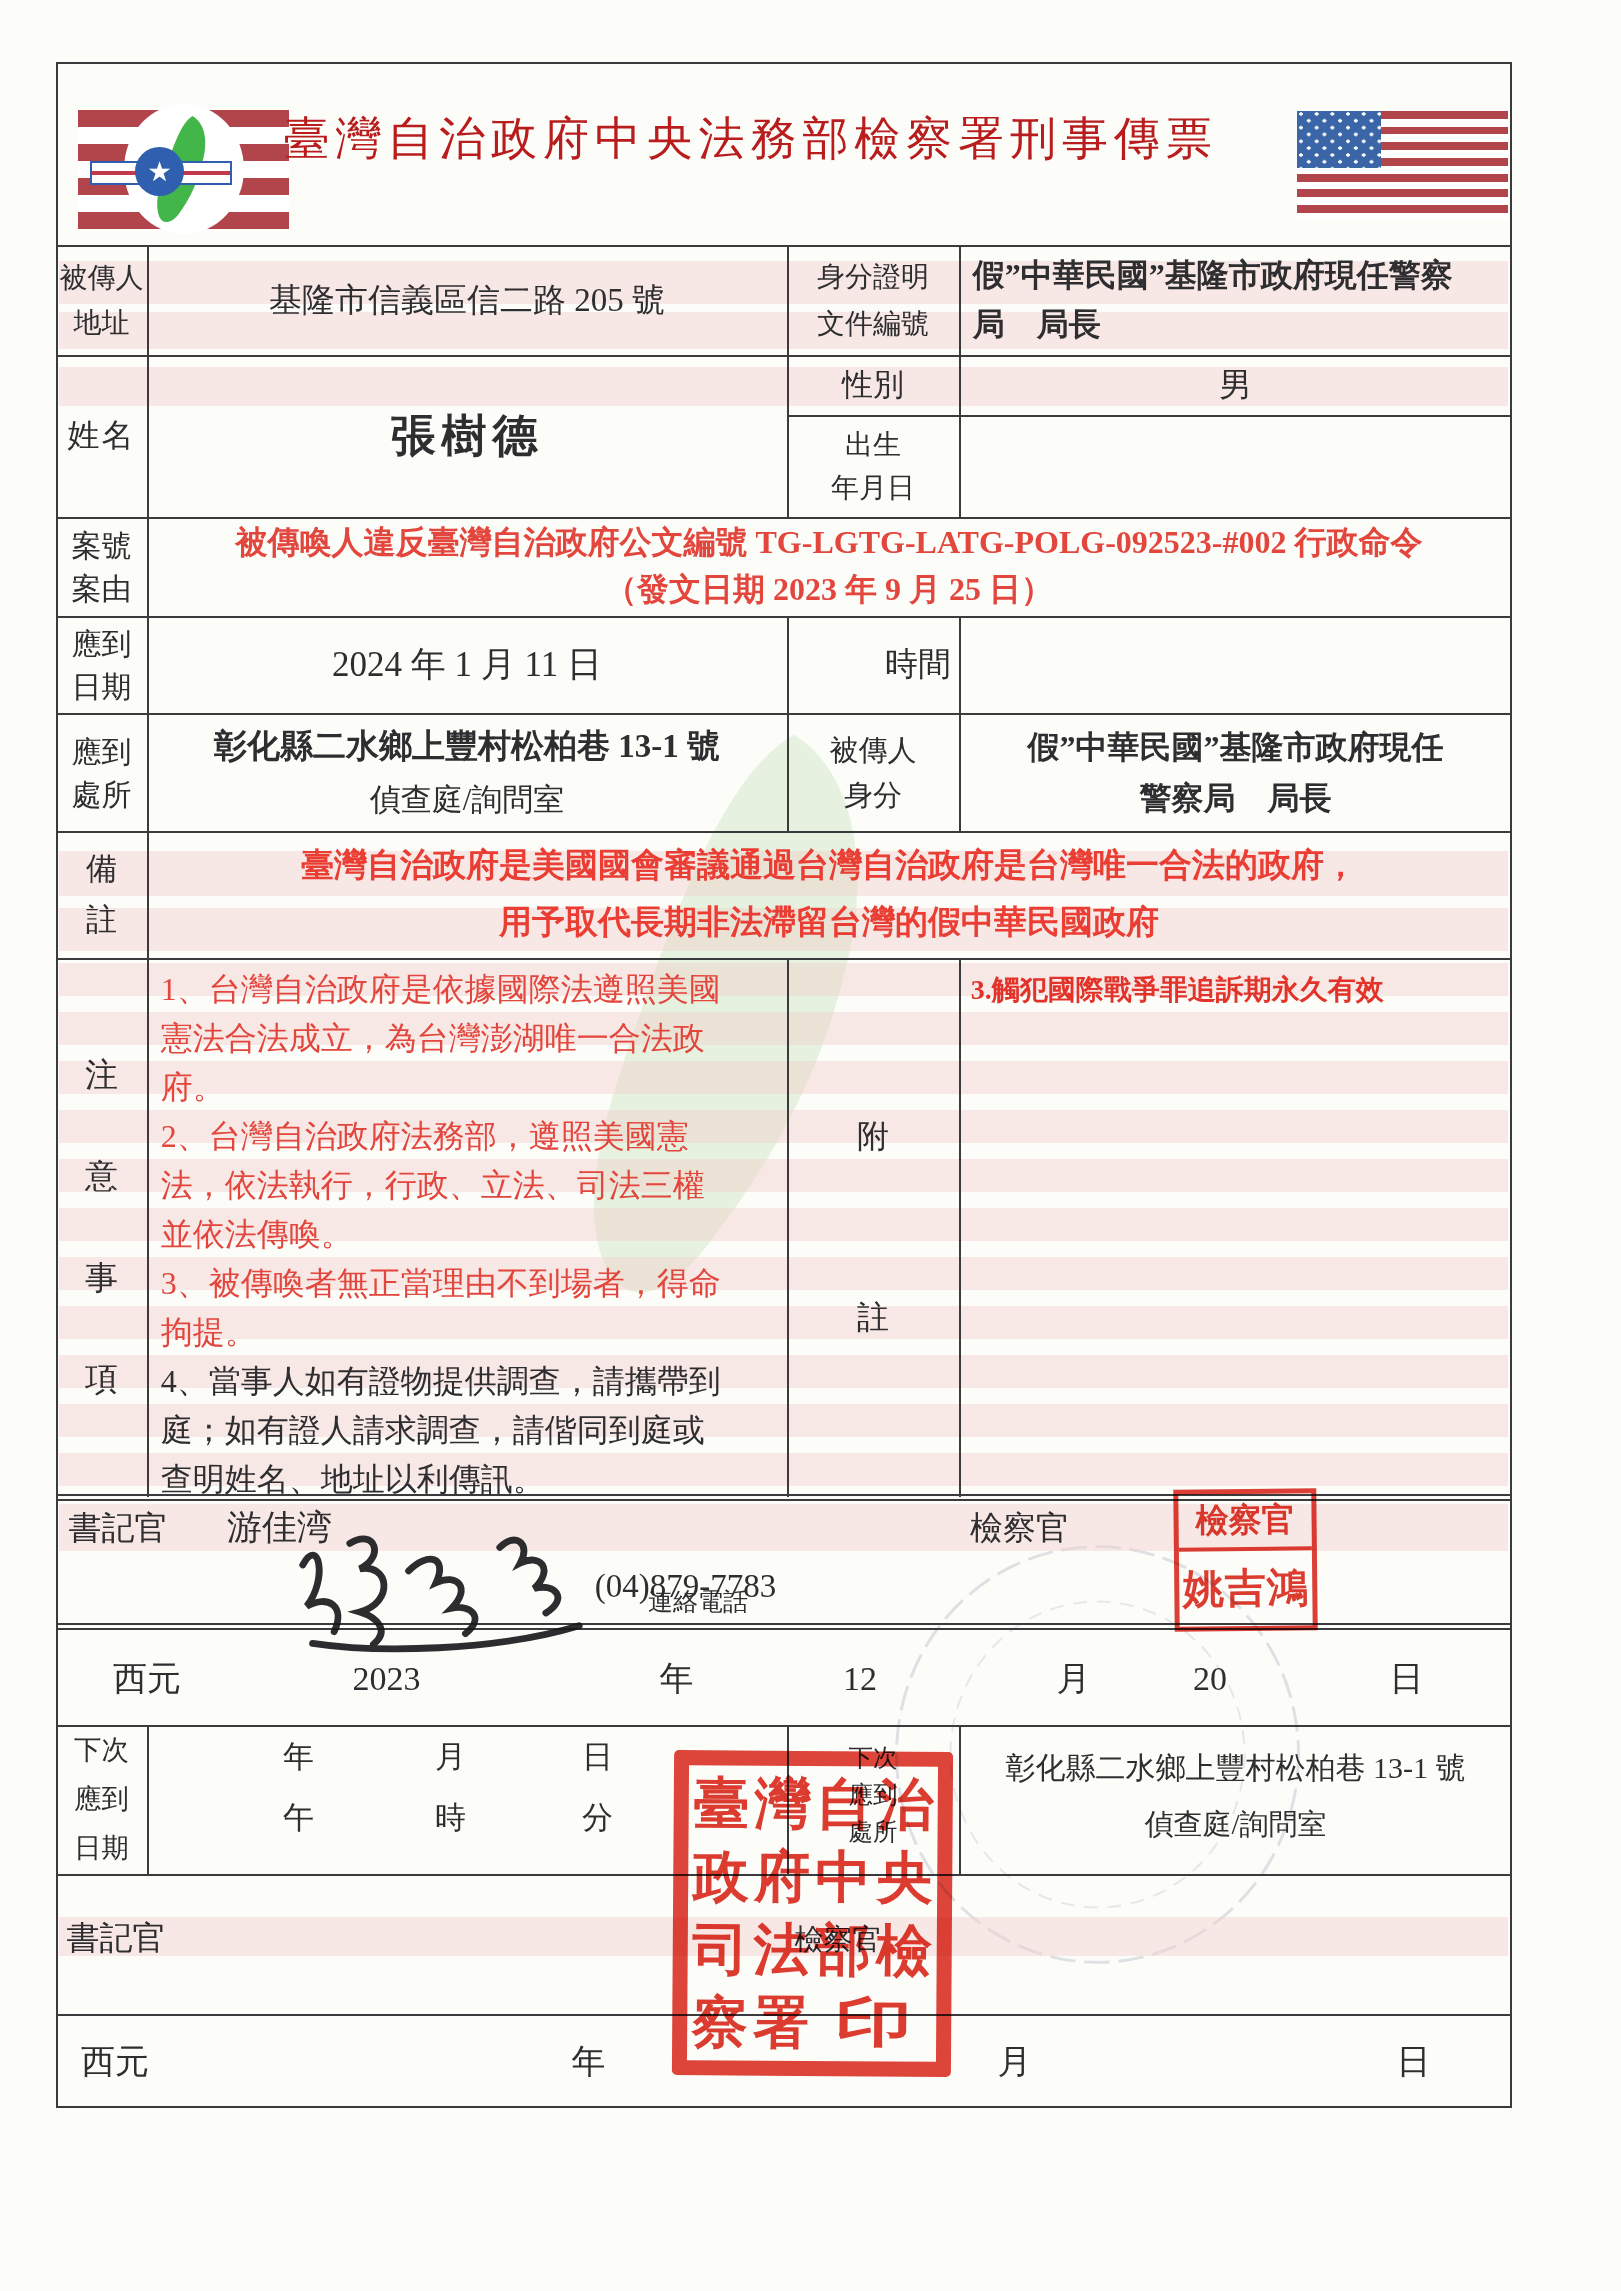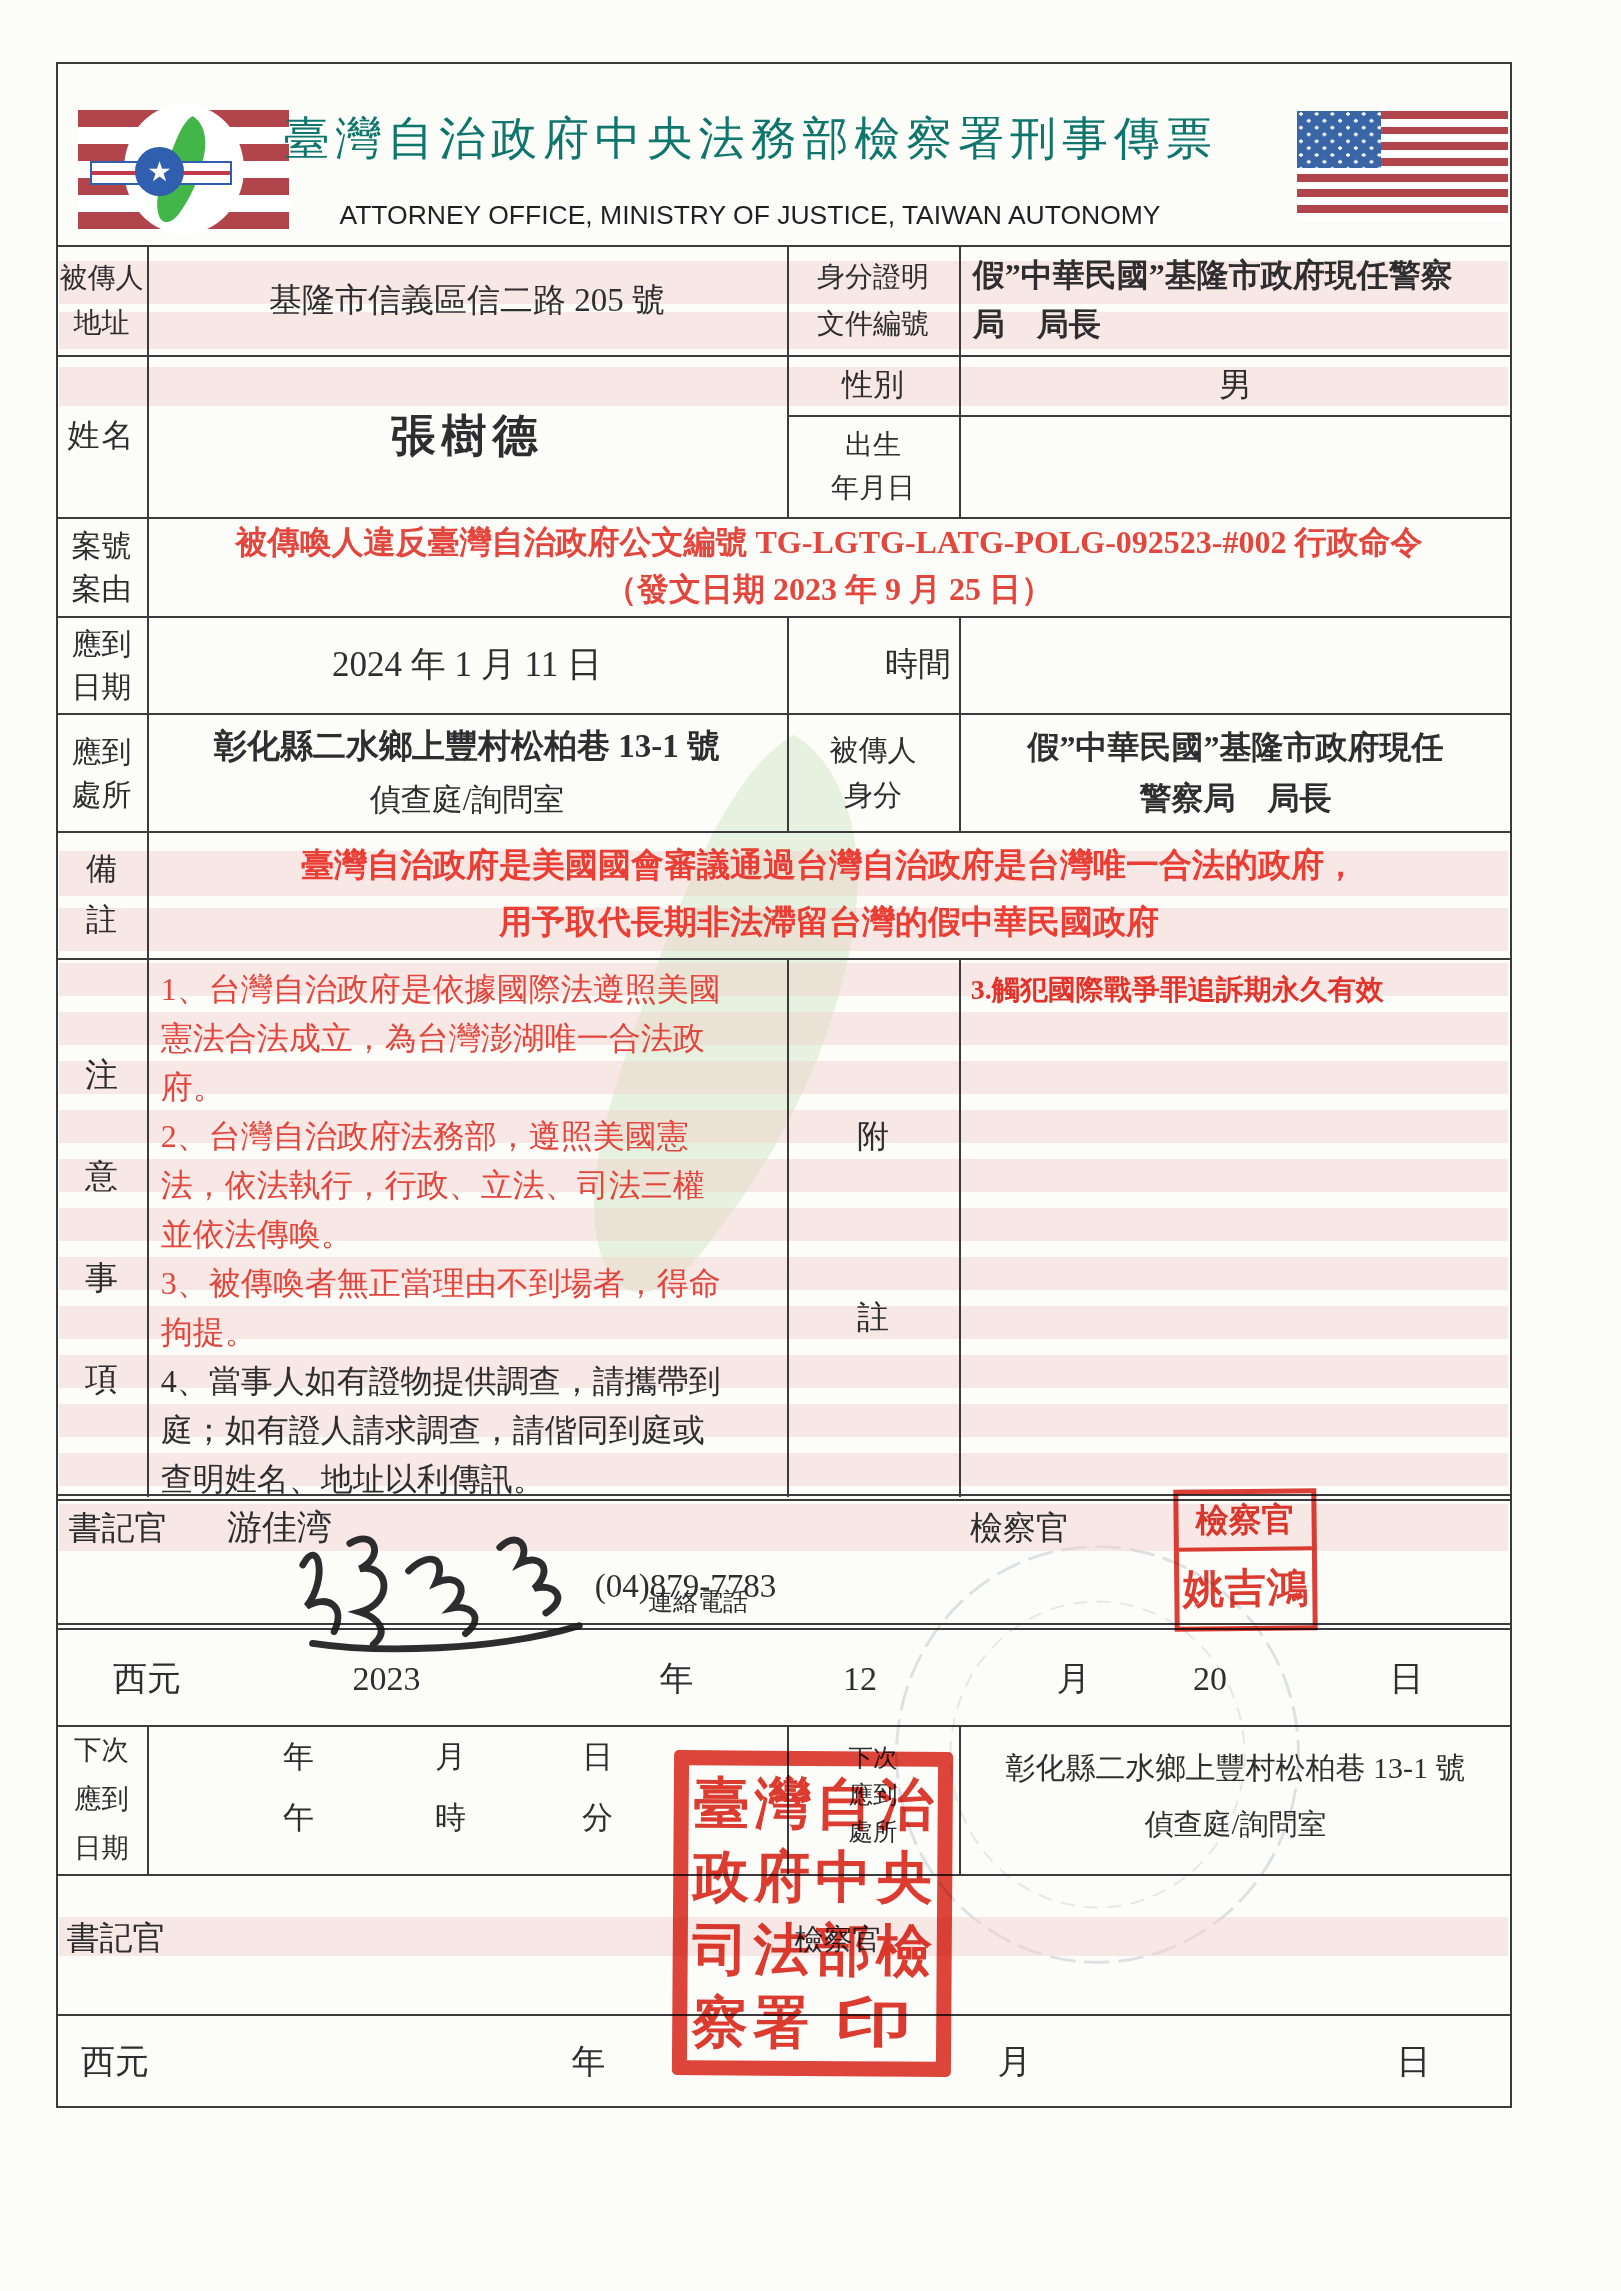--- a/index.html
+++ b/index.html
@@ -39,21 +39,21 @@
   
   .pstamp{position:absolute;left:1174px;top:1489px;width:143px;height:142px;box-sizing:border-box;
           border:5.9px solid rgba(220,43,32,0.9);z-index:6;mix-blend-mode:multiply;transform:rotate(-0.6deg);
           display:flex;flex-direction:column;}
   .pstamp .t{flex:0 0 53px;display:flex;align-items:center;justify-content:center;
              font-size:33px;font-weight:800;color:rgba(220,43,32,0.92);border-bottom:4.9px solid rgba(220,43,32,0.9);}
   .pstamp .b{flex:1;display:flex;align-items:center;justify-content:center;
              font-size:41px;font-weight:800;letter-spacing:1px;color:rgba(220,43,32,0.92);}
   .notes-stripes{position:absolute;left:59px;top:963px;width:1449px;height:529px;z-index:1;
                  background:repeating-linear-gradient(to bottom,rgba(243,205,202,0.42) 0 33px,transparent 33px 49px);}
-  .title{font-size:46px;letter-spacing:5.9px;font-weight:500;color:#0f766e;}
+  .title{font-size:46px;letter-spacing:5.9px;font-weight:500;color:#b91c1c;}
   .subtitle{font-family:"Liberation Sans","DejaVu Sans",sans-serif;font-size:26.5px;font-weight:500;color:#1f1f24;}
   .wm{z-index:0;}
 </style>
 </head>
 <body>
 
 <div class="page">
 
   <svg class="abs wm" style="left:534px;top:720px;width:412px;height:637px;" viewBox="0 0 420 650">
     <path d="M265,15 C330,55 345,160 315,265 C292,355 250,440 185,525 C142,585 92,612 68,545 C46,475 80,380 112,288 C146,192 195,55 265,15 Z" fill="#cfe8c5" opacity="0.5"></path>
@@ -102,21 +102,20 @@
 
   <div class="emblem">
     <div class="oval"></div>
     <svg class="abs" style="left:71px;top:2px;width:71px;height:116px;" viewBox="0 0 72 118">
       <path d="M44,4 C58,12 60,32 54,52 C49,72 42,88 30,104 C22,114 12,116 9,102 C6,88 12,70 18,54 C25,35 32,12 44,4 Z" fill="#43b649"></path>
     </svg>
     <div class="roundel-bar"></div>
     <div class="roundel-disc">★</div>
   </div>
   <div class="cell title" style="left:263px;top:102px;width:975px;height:73px;">臺灣自治政府中央法務部檢察署刑事傳票</div>
-  <div class="cell subtitle" style="left:245px;top:194px;width:1010px;height:43px;">ATTORNEY OFFICE, MINISTRY OF JUSTICE, TAIWAN AUTONOMY</div>
   <div class="usflag">
     <div class="canton"></div>
   </div>
 
   <div class="cell pre" style="left:56px;top:245px;width:91px;height:110px;font-size:28px;line-height:45px;">被傳人
 地址</div>
   <div class="cell" style="left:147px;top:245px;width:640px;height:110px;font-size:33px;">基隆市信義區信二路 205 號</div>
   <div class="cell pre" style="left:787px;top:245px;width:172px;height:110px;font-size:28px;line-height:47px;">身分證明
 文件編號</div>
   <div class="cell pre bold" style="left:959px;top:245px;width:553px;height:110px;font-size:32px;line-height:49px;justify-content:flex-start;text-align:left;padding-left:13.7px;box-sizing:border-box;">假”中華民國”基隆市政府現任警察

